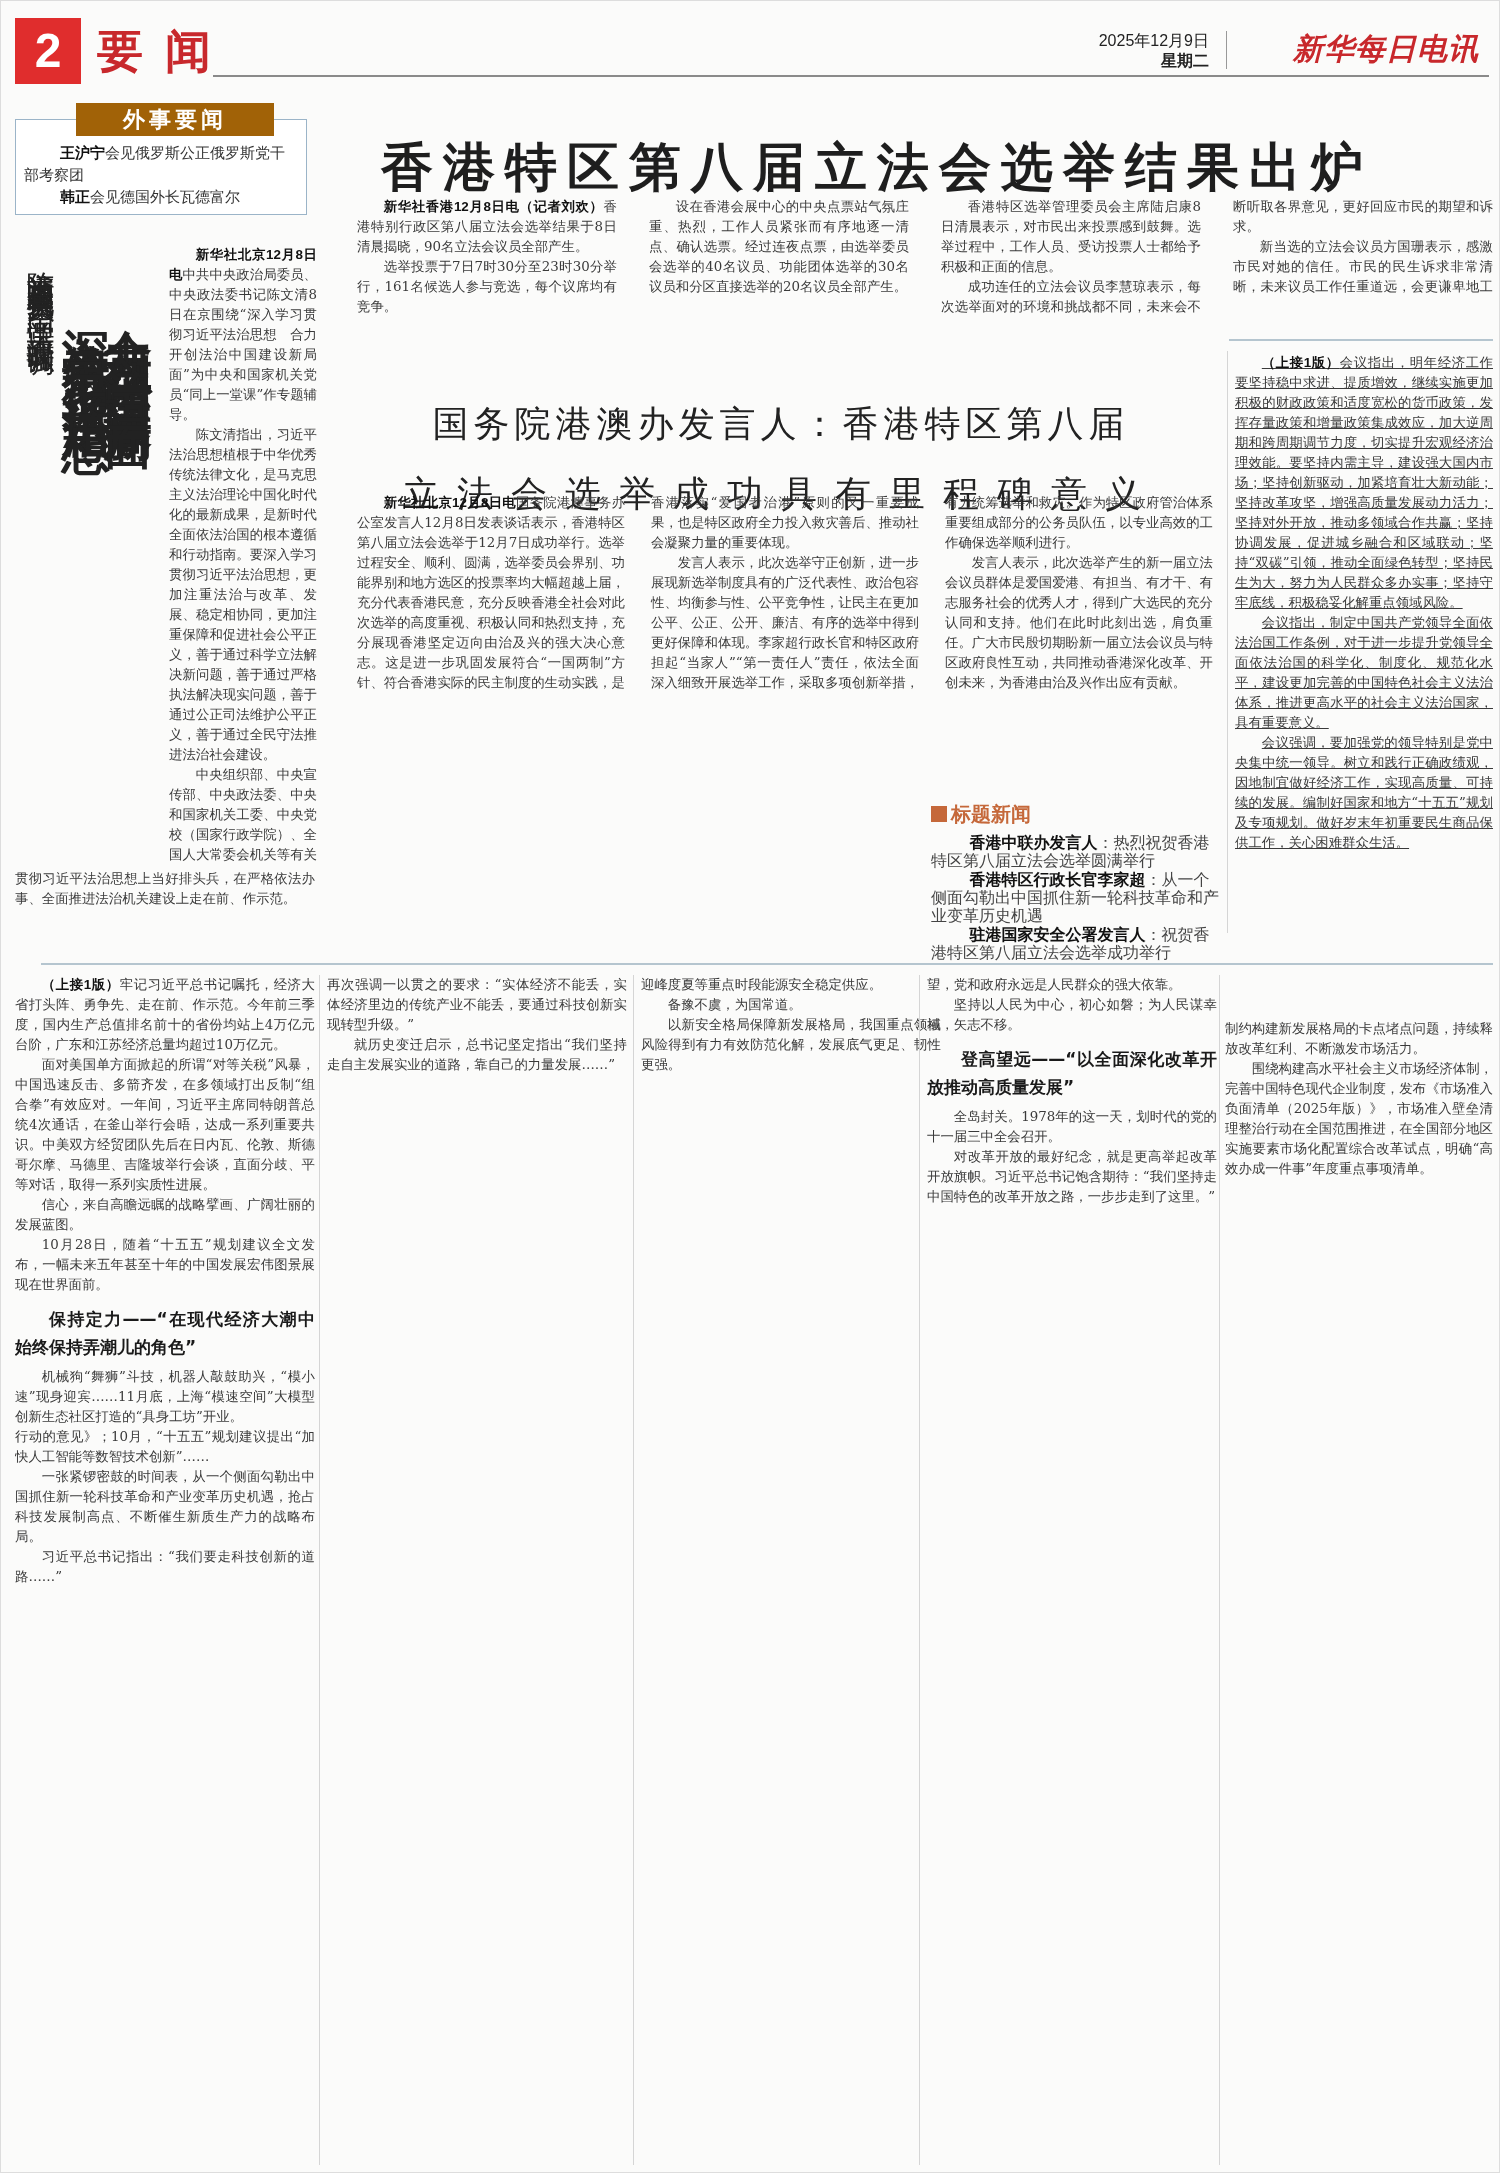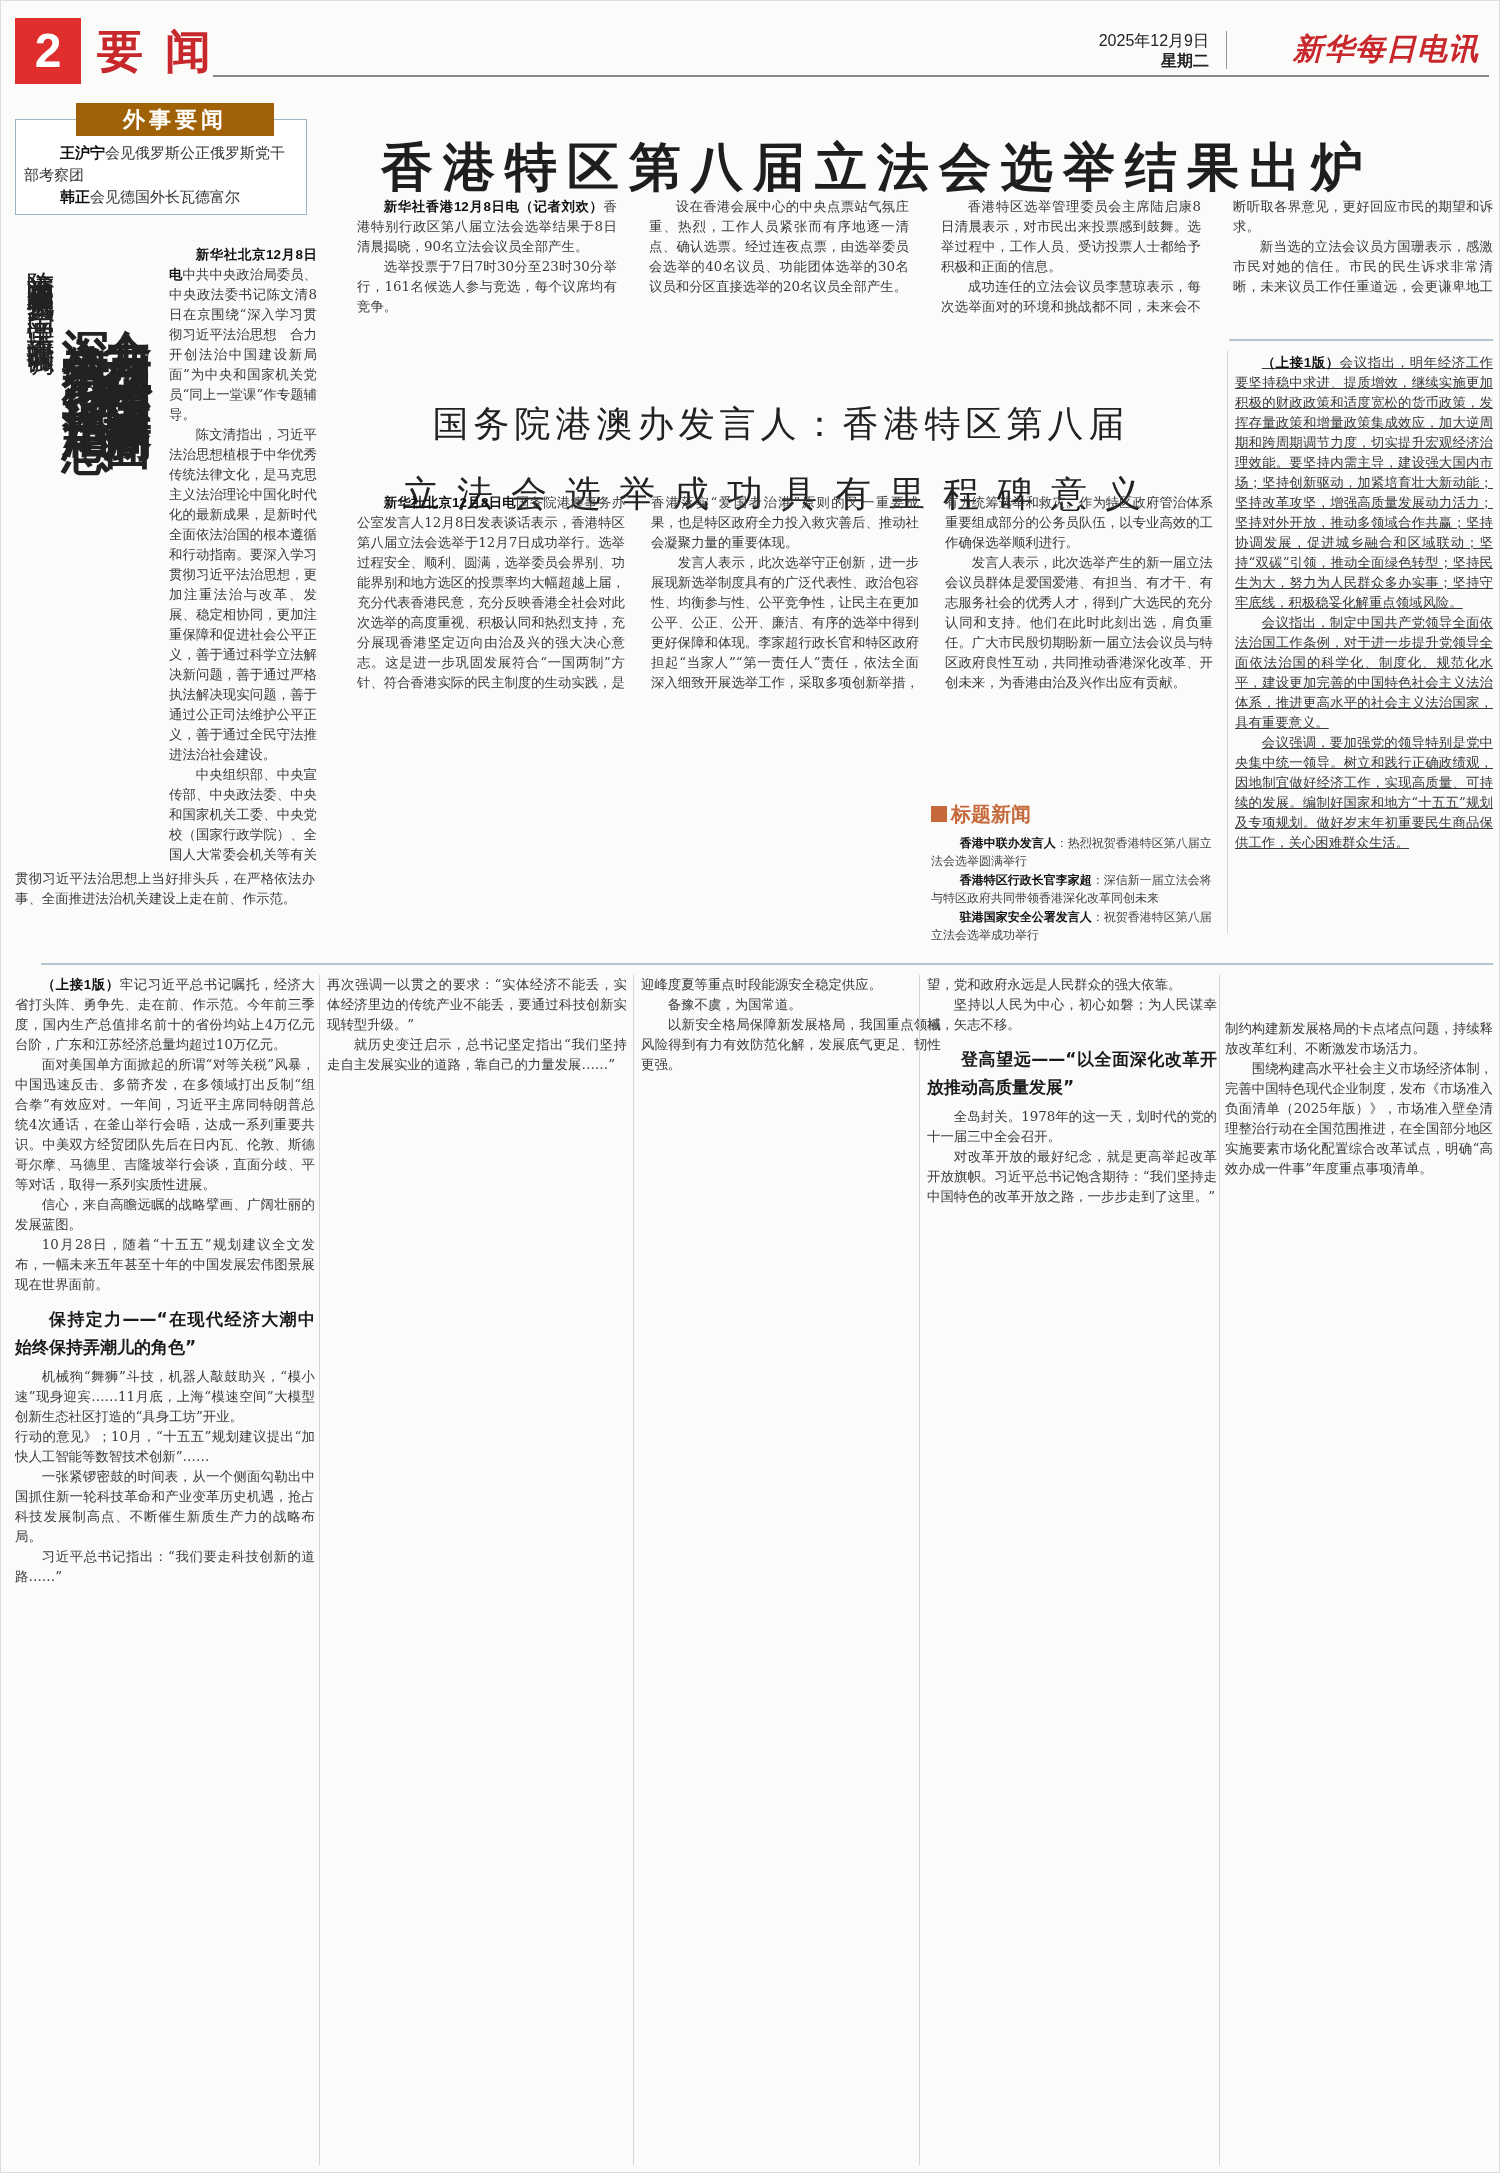--- a/index.html
+++ b/index.html
@@ -35,21 +35,21 @@
 
   .h-main { position: absolute; left: 380px; top: 132px; font: bold 52px "DejaVu Serif", serif; letter-spacing: 10px; color: #1e1e1e; white-space: nowrap; }
   .h-second { position: absolute; left: 380px; top: 388px; width: 800px; font: 36px "DejaVu Serif", serif; color: #222; letter-spacing: 5px; line-height: 70px; text-align: center; }
 
   .sep-h { position: absolute; height: 2px; background: #b5c5cf; }
   .sep-v { position: absolute; width: 1px; background: #d5d5d5; }
 
   .std-news { position: absolute; left: 930px; top: 800px; width: 290px; }
   .std-label { color: #c5683a; font: bold 20px "DejaVu Sans", sans-serif; margin-bottom: 6px; }
   .std-label .sq { display: inline-block; width: 16px; height: 16px; background: #c5683a; margin-right: 4px; vertical-align: -1px; }
-  .std-item { font-size: 12px; line-height: 18px; text-indent: 2.4em; margin-bottom: 1px; color: #444; }
+  .std-item { font-size: 16px; line-height: 18px; text-indent: 2.4em; margin-bottom: 1px; color: #444; }
   .std-item b { font-family: "DejaVu Sans", sans-serif; color: #111; }
 
   .subhead { font: bold 17px "DejaVu Sans", sans-serif; color: #1a1a1a; line-height: 28px; margin: 10px 0 6px; text-indent: 2em; }
 </style>
 </head>
 <body>
 
 <div class="page">
 
   <div class="masthead">
@@ -108,21 +108,21 @@
 
   <div class="body-text" style="left:356px; top:492px; width:856px; height:440px; column-count:3; column-gap:26px;">
     <p><span class="lead">新华社北京12月8日电</span><span>国务院港澳事务办公室发言人12月8日发表谈话表示，香港特区第八届立法会选举于12月7日成功举行。选举过程安全、顺利、圆满，选举委员会界别、功能界别和地方选区的投票率均大幅超越上届，充分代表香港民意，充分反映香港全社会对此次选举的高度重视、积极认同和热烈支持，充分展现香港坚定迈向由治及兴的强大决心意志。这是进一步巩固发展符合“一国两制”方针、符合香港实际的民主制度的生动实践，是香港落实“爱国者治港”原则的又一重要成果，也是特区政府全力投入救灾善后、推动社会凝聚力量的重要体现。</span></p>
     <p>发言人表示，此次选举守正创新，进一步展现新选举制度具有的广泛代表性、政治包容性、均衡参与性、公平竞争性，让民主在更加公平、公正、公开、廉洁、有序的选举中得到更好保障和体现。李家超行政长官和特区政府担起“当家人”“第一责任人”责任，依法全面深入细致开展选举工作，采取多项创新举措，有力统筹选举和救灾。作为特区政府管治体系重要组成部分的公务员队伍，以专业高效的工作确保选举顺利进行。</p>
     <p>发言人表示，此次选举产生的新一届立法会议员群体是爱国爱港、有担当、有才干、有志服务社会的优秀人才，得到广大选民的充分认同和支持。他们在此时此刻出选，肩负重任。广大市民殷切期盼新一届立法会议员与特区政府良性互动，共同推动香港深化改革、开创未来，为香港由治及兴作出应有贡献。</p>
   </div>
 
   <div class="std-news">
     <div class="std-label"><span class="sq"></span><span>标题新闻</span></div>
     <div class="std-item"><b>香港中联办发言人</b>：<span>热烈祝贺香港特区第八届立法会选举圆满举行</span></div>
-    <div class="std-item"><b>香港特区行政长官李家超</b>：<span>深信新一届立法会将与特区政府共同带领香港深化改革同创未来</span></div>
+    <div class="std-item"><b>香港特区行政长官李家超</b>：<span>从一个侧面勾勒出中国抓住新一轮科技革命和产业变革历史机遇</span></div>
     <div class="std-item"><b>驻港国家安全公署发言人</b>：<span>祝贺香港特区第八届立法会选举成功举行</span></div>
   </div>
 
   <div class="body-text" style="left:1234px; top:352px; width:258px; height:580px;text-decoration:underline;">
     <p><span class="lead">（上接1版）</span><span>会议指出，明年经济工作要坚持稳中求进、提质增效，继续实施更加积极的财政政策和适度宽松的货币政策，发挥存量政策和增量政策集成效应，加大逆周期和跨周期调节力度，切实提升宏观经济治理效能。要坚持内需主导，建设强大国内市场；坚持创新驱动，加紧培育壮大新动能；坚持改革攻坚，增强高质量发展动力活力；坚持对外开放，推动多领域合作共赢；坚持协调发展，促进城乡融合和区域联动；坚持“双碳”引领，推动全面绿色转型；坚持民生为大，努力为人民群众多办实事；坚持守牢底线，积极稳妥化解重点领域风险。</span></p>
     <p>会议指出，制定中国共产党领导全面依法治国工作条例，对于进一步提升党领导全面依法治国的科学化、制度化、规范化水平，建设更加完善的中国特色社会主义法治体系，推进更高水平的社会主义法治国家，具有重要意义。</p>
     <p>会议强调，要加强党的领导特别是党中央集中统一领导。树立和践行正确政绩观，因地制宜做好经济工作，实现高质量、可持续的发展。编制好国家和地方“十五五”规划及专项规划。做好岁末年初重要民生商品保供工作，关心困难群众生活。</p>
   </div>
 
   <div class="sep-v" style="left:1226px; top:350px; height:582px;"></div>

